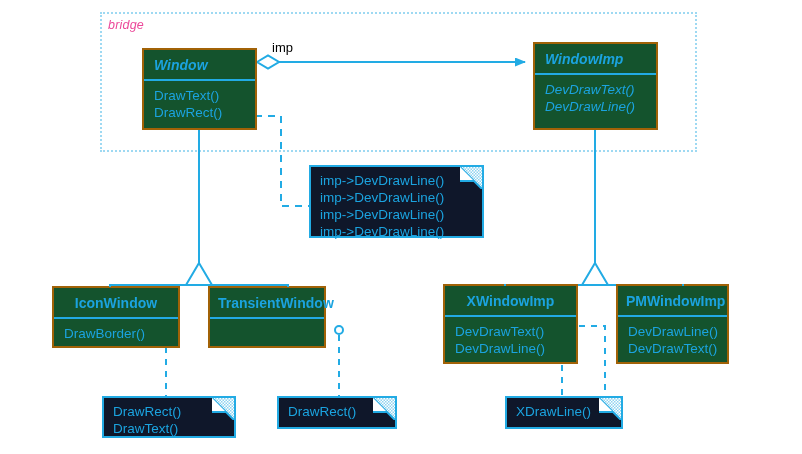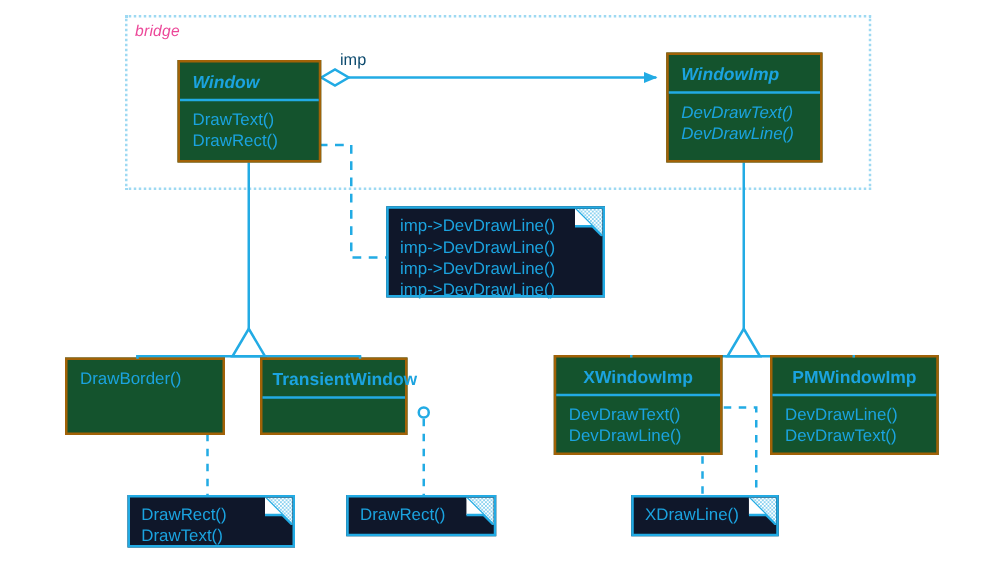--- a/index.html
+++ b/index.html
@@ -96,21 +96,21 @@
     position: absolute;
     font-style: italic;
     font-size: 12.5px;
     color: #ec4899;
     letter-spacing: .2px;
   }
   
   .edge-label {
     position: absolute;
     font-size: 13px;
-    color: #0c4a6e;
+    color: #000000;
   }
 </style>
 </head>
 <body>
 
 <div id="stage">
 
   <div class="package" style="left:100px; top:12px; width:597px; height:140px;"></div>
   <div class="package-label" style="left:108px; top:18px;">bridge</div>
 
@@ -215,38 +215,39 @@
       <path d="M0,0 L0,14 L14,14 Z" fill="#ffffff"></path>
       <path d="M0,14 L14,14" stroke="#22ABE4" stroke-width="2" fill="none"></path>
     </svg>
     <span class="noteline">imp-&gt;DevDrawLine()</span>
     <span class="noteline">imp-&gt;DevDrawLine()</span>
     <span class="noteline">imp-&gt;DevDrawLine()</span>
     <span class="noteline">imp-&gt;DevDrawLine()</span>
   </div>
 
   <div class="umlbox" style="left:52px; top:286px; width:128px; height:62px;">
+    <div class="title">IconWindow</div>
     <div class="ops">
       <span class="op">DrawBorder()</span>
     </div>
   </div>
 
   <div class="umlbox" style="left:208px; top:286px; width:118px; height:62px;">
     <div class="title">TransientWindow</div>
   </div>
 
   <div class="umlbox" style="left:443px; top:284px; width:135px; height:80px;">
     <div class="title">XWindowImp</div>
     <div class="ops">
       <span class="op">DevDrawText()</span>
       <span class="op">DevDrawLine()</span>
     </div>
   </div>
 
-  <div class="umlbox" style="left:616px; top:284px; width:135px; height:80px;">
+  <div class="umlbox" style="left:616px; top:284px; width:113px; height:80px;">
     <div class="title">PMWindowImp</div>
     <div class="ops">
       <span class="op">DevDrawLine()</span>
       <span class="op">DevDrawText()</span>
     </div>
   </div>
 
   <div class="note" style="left:102px; top:396px; width:134px; height:42px;">
     <svg class="fold" viewBox="0 0 22 22">
       <path d="M0,0 L22,0 L22,22 Z" fill="url(#fold-hatch)"></path>

